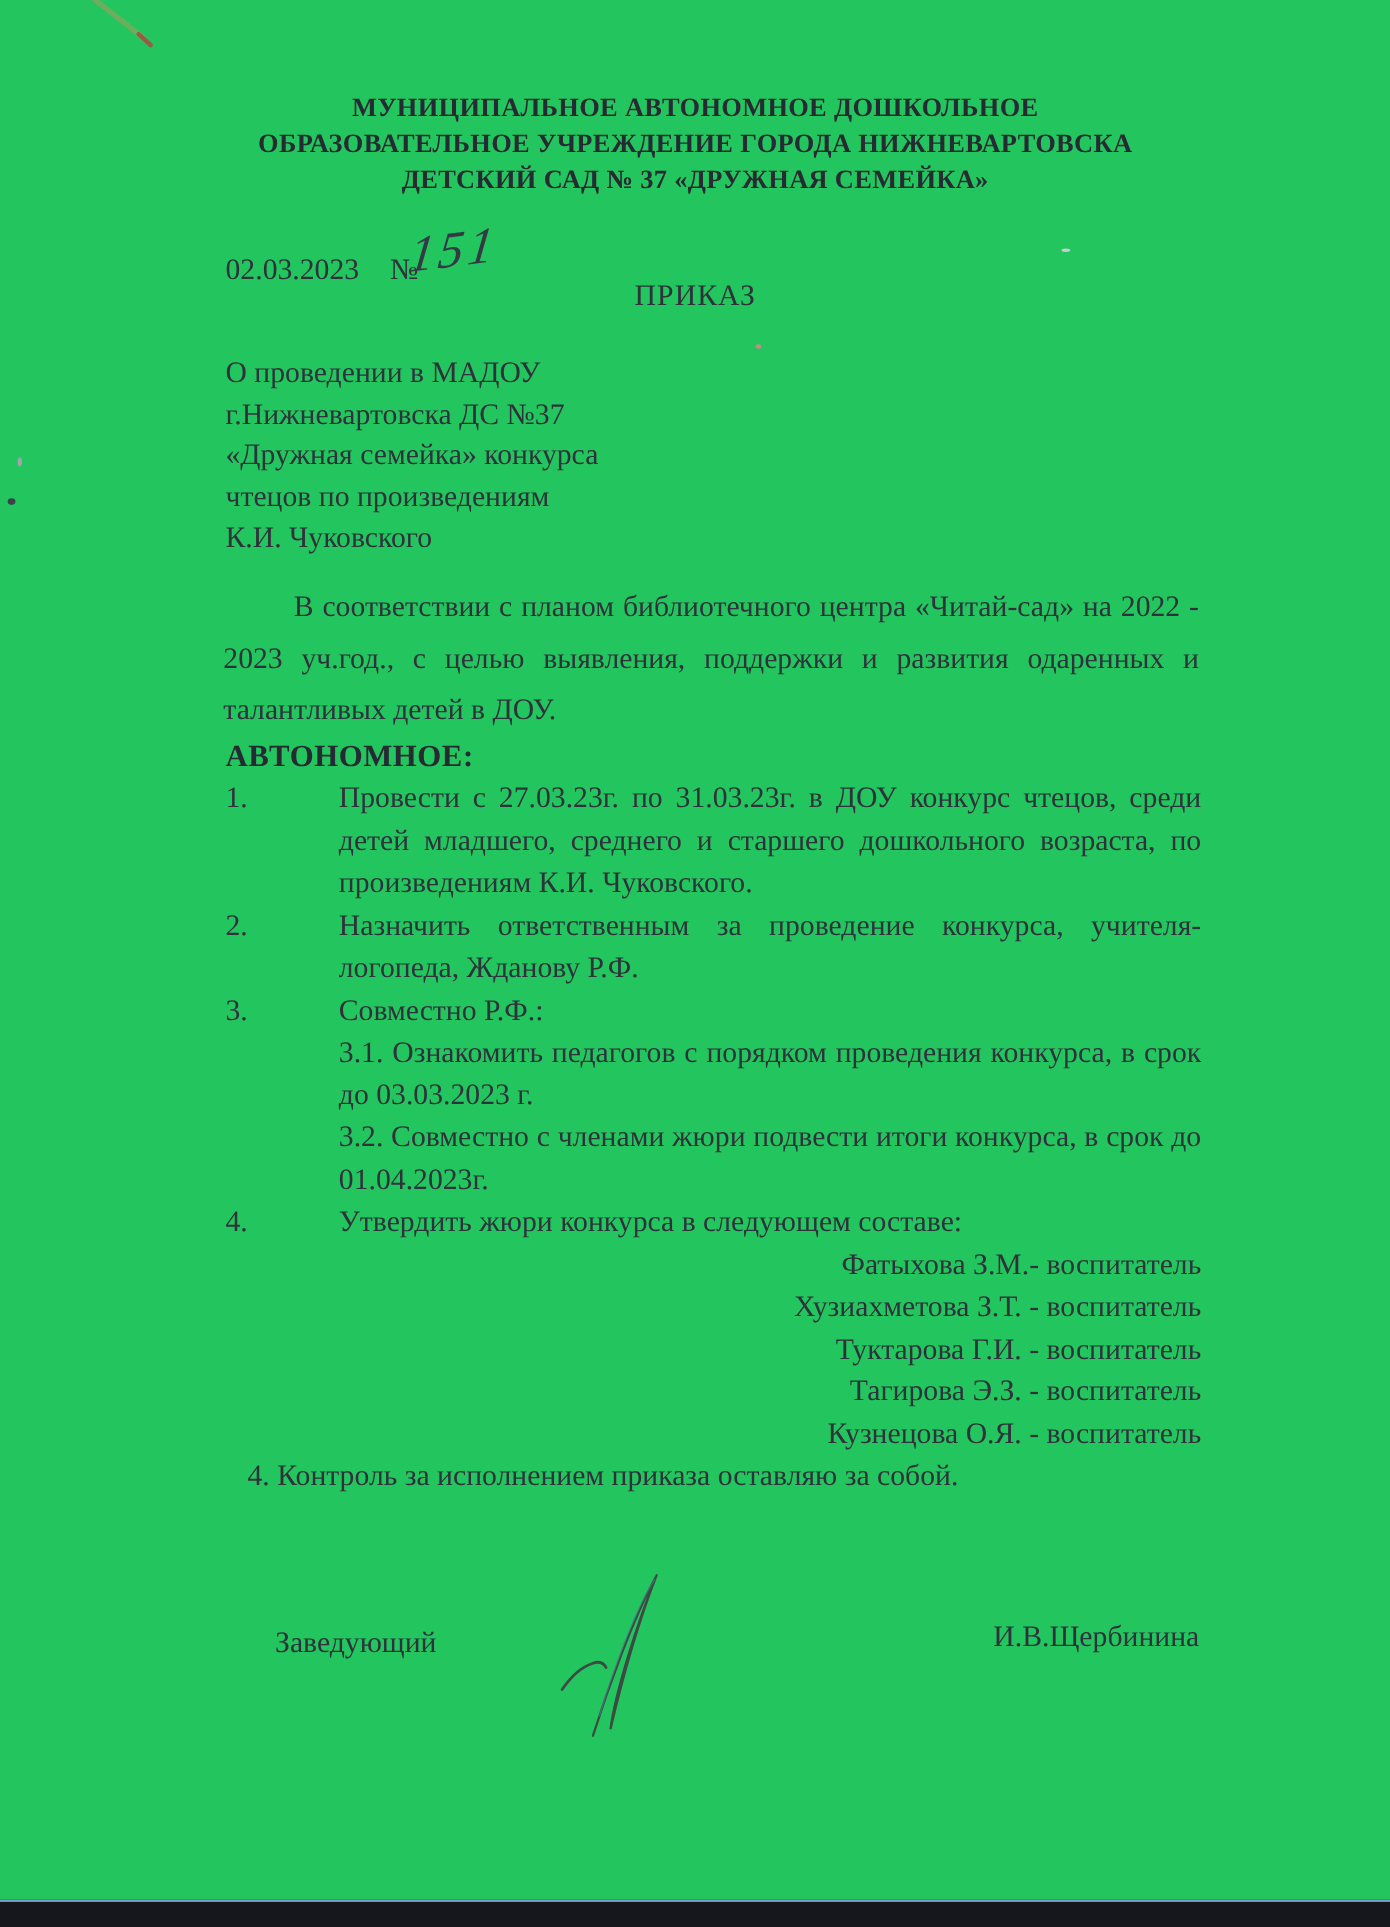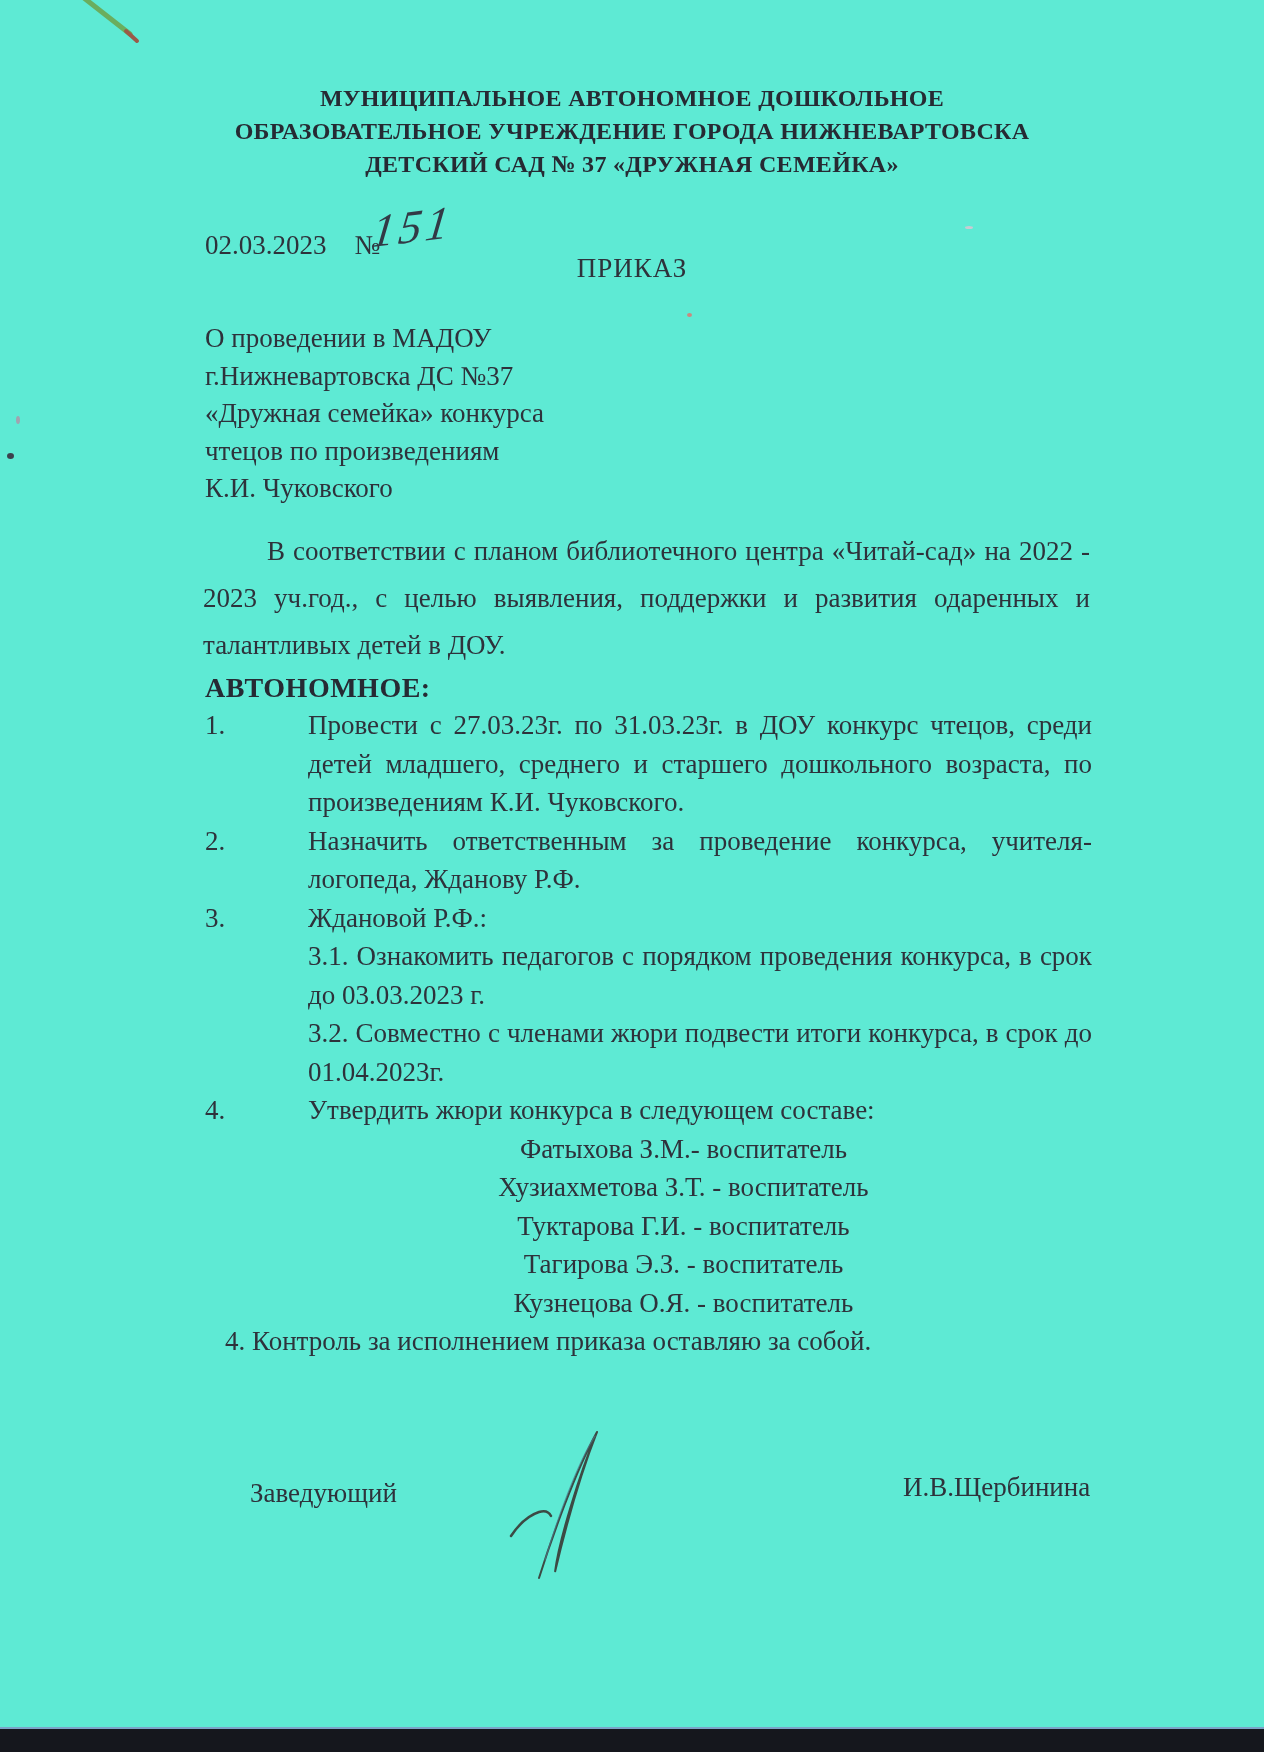--- a/index.html
+++ b/index.html
@@ -3,21 +3,21 @@
 <meta charset="utf-8">
 <style>
   html,body{margin:0;padding:0;}
   body{
     width:1264px;height:1752px;position:relative;
     background:#ffffff;
     font-family:"Liberation Serif", serif;
     color:#2b2e36;
     overflow:hidden;
   }
-  .page{position:absolute;inset:0;background:#5eead4;}
+  .page{position:absolute;inset:0;background:#22c55e;}
   
   .doc-header{
     position:absolute;top:82px;left:0;width:100%;
     text-align:center;font-weight:bold;font-size:24px;line-height:33px;
     color:#262a33;letter-spacing:.3px;
   }
   
   .date-line{
     position:absolute;top:230px;left:205px;font-size:27px;color:#2e323b;
   }
@@ -49,21 +49,21 @@
   }
   
   .list{
     position:absolute;top:706px;left:205px;width:887px;
     font-size:27px;line-height:38.5px;color:#2e323b;
   }
   .item{display:flex;align-items:flex-start;}
   .item .num{flex:0 0 70px;}
   .item .icol{flex:1 1 auto;min-width:0;}
   .itext{text-align:justify;margin-left:33px;}
-  .plainline{text-align:center;}
+  .plainline{text-align:right;}
   .control-line{margin-left:20px;text-align:left;}
   
   .sig-title{position:absolute;top:1478px;left:250px;font-size:27px;color:#2e323b;}
   .sig-name{position:absolute;top:1472px;left:903px;font-size:27px;color:#2e323b;}
   .signature-svg{position:absolute;top:1420px;left:505px;}
   
   .pen-mark-svg{position:absolute;top:0;left:0;}
   .scan-bottom-bar{
     position:absolute;left:0;bottom:0;width:100%;height:23px;
     border-top:2px solid #7ba3c9;
@@ -121,21 +121,21 @@
     <div class="item">
       <span class="num">2.</span>
       <div class="icol">
         <div class="itext">Назначить ответственным за проведение конкурса, учителя-логопеда, Жданову Р.Ф.</div>
       </div>
     </div>
 
     <div class="item">
       <span class="num">3.</span>
       <div class="icol">
-        <div class="itext">Ждановой Р.Ф.:</div>
+        <div class="itext">Совместно Р.Ф.:</div>
         <div class="itext">3.1. Ознакомить педагогов с порядком проведения конкурса, в срок до 03.03.2023 г.</div>
         <div class="itext">3.2. Совместно с членами жюри подвести итоги конкурса, в срок до 01.04.2023г.</div>
       </div>
     </div>
 
     <div class="item">
       <span class="num">4.</span>
       <div class="icol">
         <div class="itext">Утвердить жюри конкурса в следующем составе:</div>
         <div class="plainline">Фатыхова З.М.- воспитатель</div>

